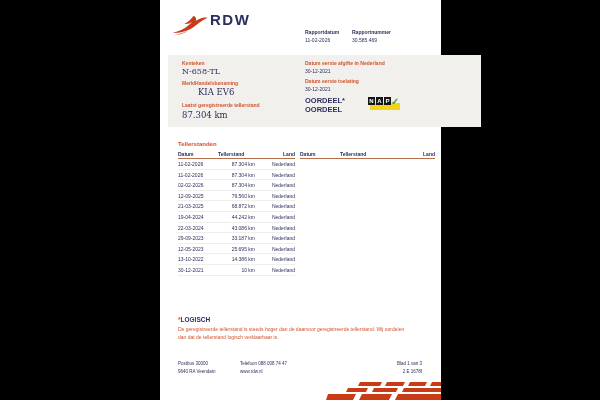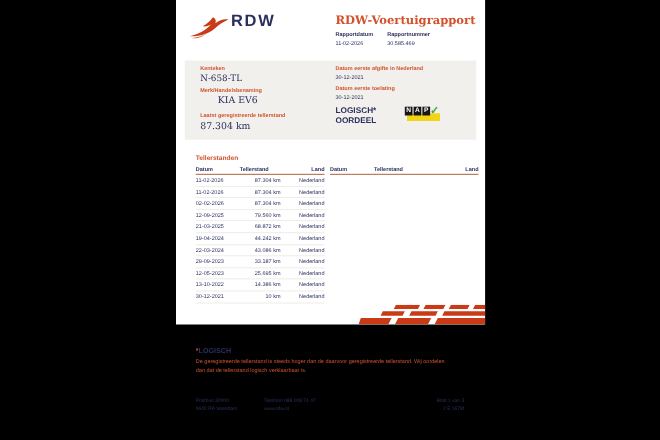--- a/index.html
+++ b/index.html
@@ -1,40 +1,40 @@
 <!DOCTYPE html>
 <html><head>
 <meta charset="utf-8">
 <style>
   html,body{margin:0;padding:0;}
   body{
     width:600px;height:400px;background:#000;position:relative;overflow:hidden;
     font-family:"Liberation Sans","DejaVu Sans",sans-serif;
   }
   .page{
-    position:absolute;left:160px;top:0;width:281px;height:295px;background:#ffffff;
+    position:absolute;left:160px;top:0;width:281px;height:400px;background:#ffffff;
   }
   .abs{position:absolute;}
 
   
   .logo-svg{position:absolute;left:12px;top:14px;width:36px;height:22px;}
   .logo-word{
     position:absolute;left:50px;top:11px;font-size:15px;font-weight:bold;
     color:#2c2f5e;letter-spacing:1.5px;
   }
   .report-title{
     position:absolute;left:145px;top:13px;font-size:10.5px;font-weight:bold;
     color:#d4502a;font-family:"DejaVu Serif","Liberation Serif",serif;
   }
   .meta-label{font-size:5px;font-weight:bold;color:#2c2f5e;}
   .meta-value{font-size:5px;color:#2c2f5e;margin-top:2px;}
 
   
   .panel{
-    position:absolute;left:8px;top:55px;width:265px;height:72px;background:#f2f0ed;
+    position:absolute;left:8px;top:55px;width:265px;height:72px;background:#f2f0ed;padding-left:48px;
   }
   .lab{font-size:5px;font-weight:bold;color:#d1542e;}
   .val-serif{
     font-family:"DejaVu Serif","Liberation Serif",serif;color:#2c2f5e;
   }
   .val-small{font-size:5px;color:#2c2f5e;}
   .oordeel{font-size:7.5px;font-weight:bold;color:#2c2f5e;line-height:1.25;}
 
   
   .nap{position:absolute;left:200px;top:42px;width:34px;height:14px;}
@@ -93,21 +93,20 @@
 <body>
 
 <div class="page">
 
   <svg class="logo-svg" viewBox="0 0 100 60">
     <path fill="#c93a17" d="M2 52 C26 46 40 38 56 22 C50 26 42 28 34 27 C46 20 54 13 60 4 C66 7 69 12 66 19 C78 10 90 7 99 10 C86 16 74 24 64 33 C48 46 26 53 2 52 Z"></path>
     <path fill="#c93a17" d="M6 57 C22 55 34 51 44 45 C36 52 22 58 6 57 Z"></path>
   </svg>
   <div class="logo-word">RDW</div>
 
-  <div class="report-title">RDW-Voertuigrapport</div>
 
   <div class="abs" style="left:145px;top:29px;">
     <div class="meta-label">Rapportdatum</div>
     <div class="meta-value">11-02-2026</div>
   </div>
   <div class="abs" style="left:192px;top:29px;">
     <div class="meta-label">Rapportnummer</div>
     <div class="meta-value">30.585.469</div>
   </div>
 
@@ -129,21 +128,21 @@
     <div class="abs" style="left:137px;top:5px;">
       <div class="lab">Datum eerste afgifte in Nederland</div>
       <div class="val-small" style="margin-top:1.5px;">30-12-2021</div>
     </div>
     <div class="abs" style="left:137px;top:23px;">
       <div class="lab">Datum eerste toelating</div>
       <div class="val-small" style="margin-top:1.5px;">30-12-2021</div>
     </div>
 
     <div class="abs oordeel" style="left:137px;top:41px;">
-      <div>LOGISCH*</div>
+      <div>OORDEEL*</div>
       <div>OORDEEL</div>
     </div>
 
     <div class="nap">
       <div class="nap-yellow"></div>
       <div class="nap-black">
         <span class="nap-letter">N</span>
         <span class="nap-letter">A</span>
         <span class="nap-letter">P</span>
       </div>

